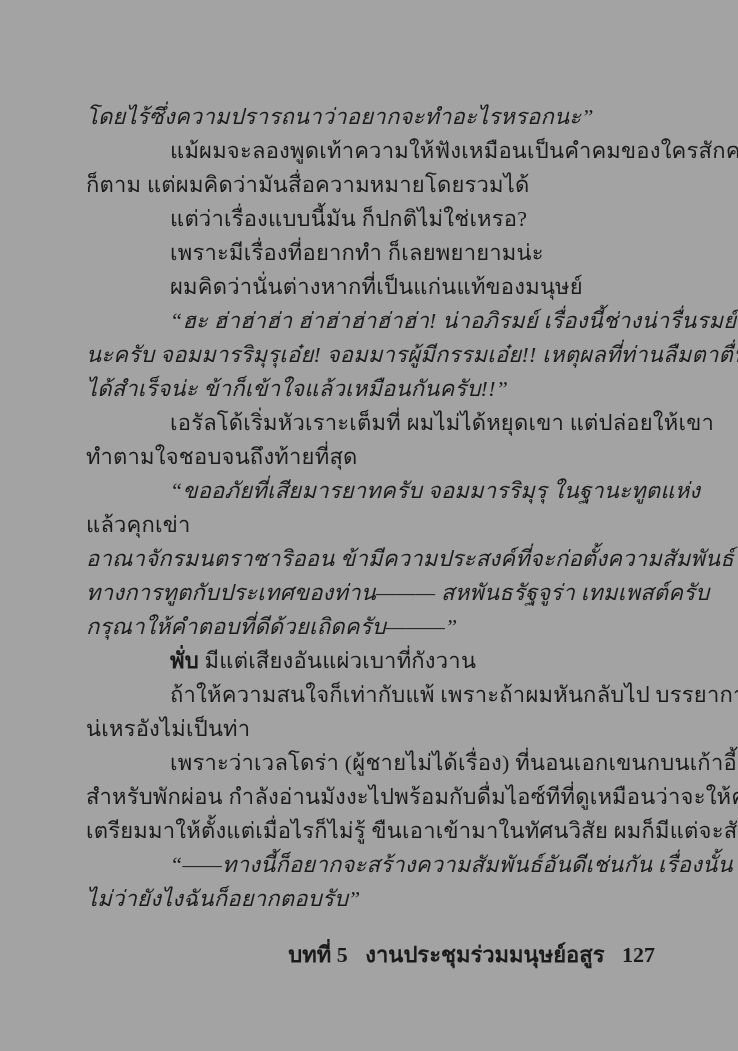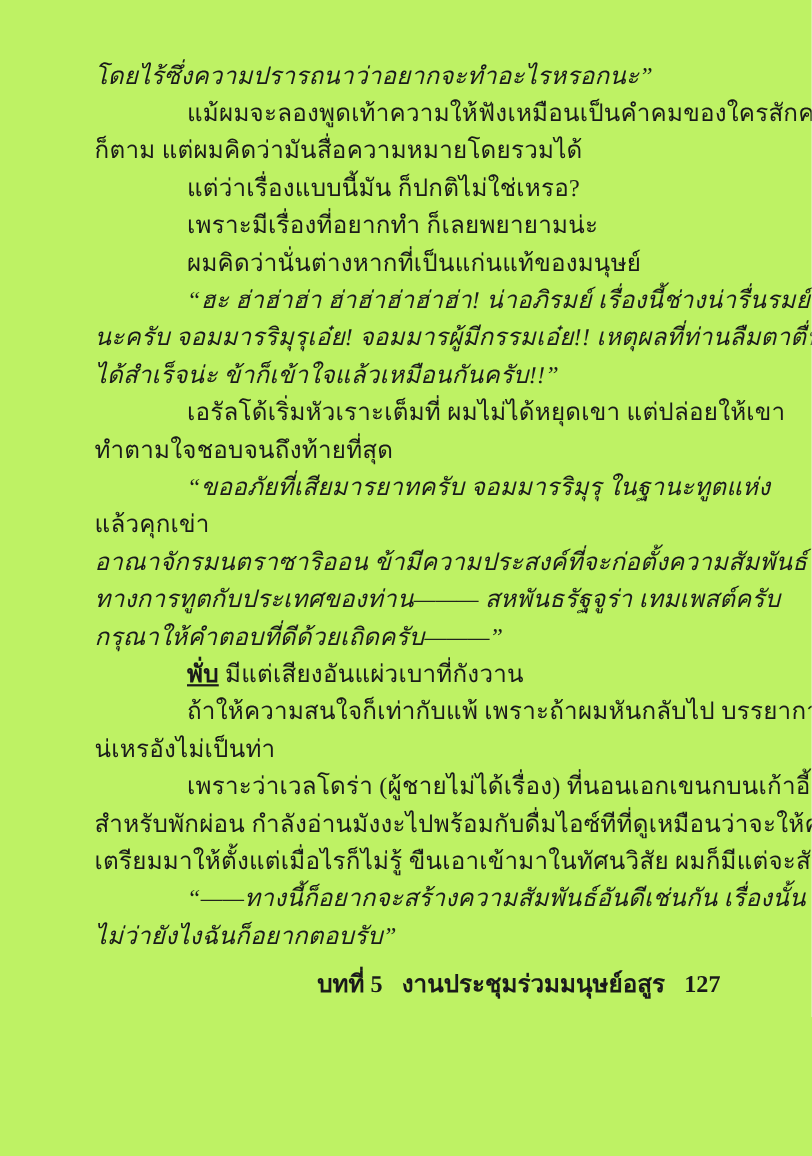--- a/index.html
+++ b/index.html
@@ -4,23 +4,23 @@
 <style>
   html, body {
     margin: 0;
     padding: 0;
     background: #ffffff;
   }
   .page {
     position: relative;
     width: 738px;
     height: 1051px;
-    background: #bef264;
+    background: #a3a3a3;
     box-sizing: border-box;
-    padding: 52px 83px 0 86px;
+    padding: 100px 83px 0 86px;
     font-family: "Liberation Serif", "DejaVu Serif", serif;
     color: #1a1a1a;
     overflow: hidden;
   }
   .text-block {
     width: 100%;
   }
   .line {
     font-size: 22px;
     line-height: 34px;
@@ -29,35 +29,35 @@
     letter-spacing: 0.2px;
   }
   .line.indent {
     padding-left: 84px;
   }
   .line.italic {
     font-style: italic;
   }
   .bold {
     font-weight: bold;
-    text-decoration: underline;
   }
   .footer {
     margin-top: 10px;
     text-align: right;
     font-size: 22px;
     line-height: 34px;
     font-weight: bold;
     white-space: nowrap;
   }
   .footer .seg {
     display: inline-block;
   }
   .footer .seg + .seg {
     margin-left: 12px;
+    margin-top: 12px;
   }
 </style>
 </head>
 <body>
 
 <div class="page">
   <div class="text-block">
       <div class="line italic">โดยไร้ซึ่งความปรารถนาว่าอยากจะทำอะไรหรอกนะ”</div>
       <div class="line indent">แม้ผมจะลองพูดเท้าความให้ฟังเหมือนเป็นคำคมของใครสักคน</div>
       <div class="line">ก็ตาม แต่ผมคิดว่ามันสื่อความหมายโดยรวมได้</div>

